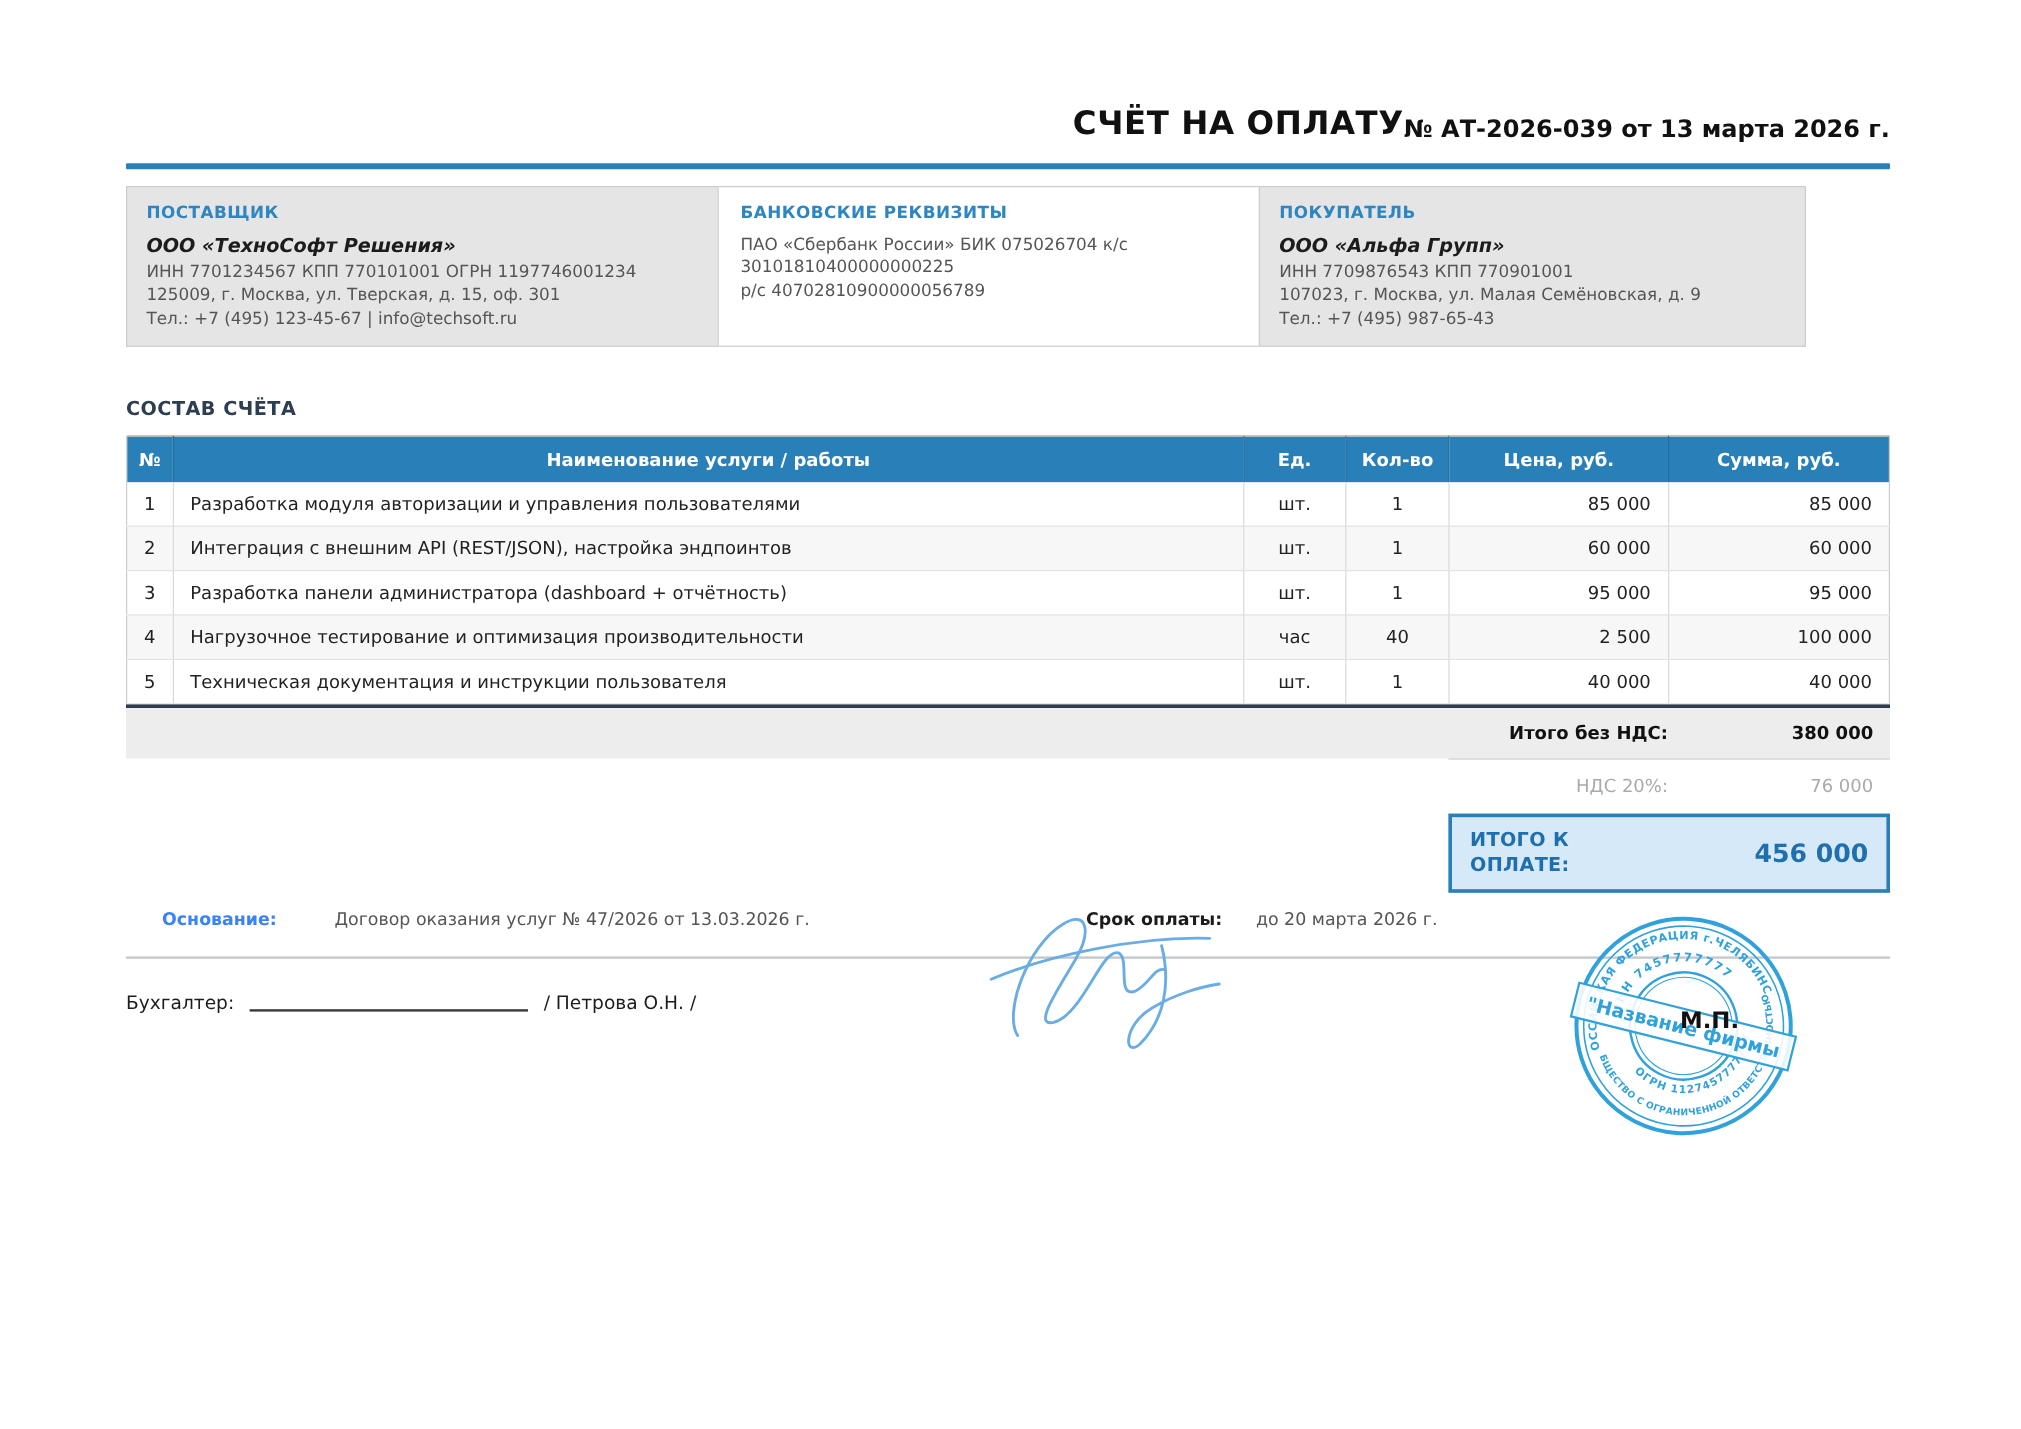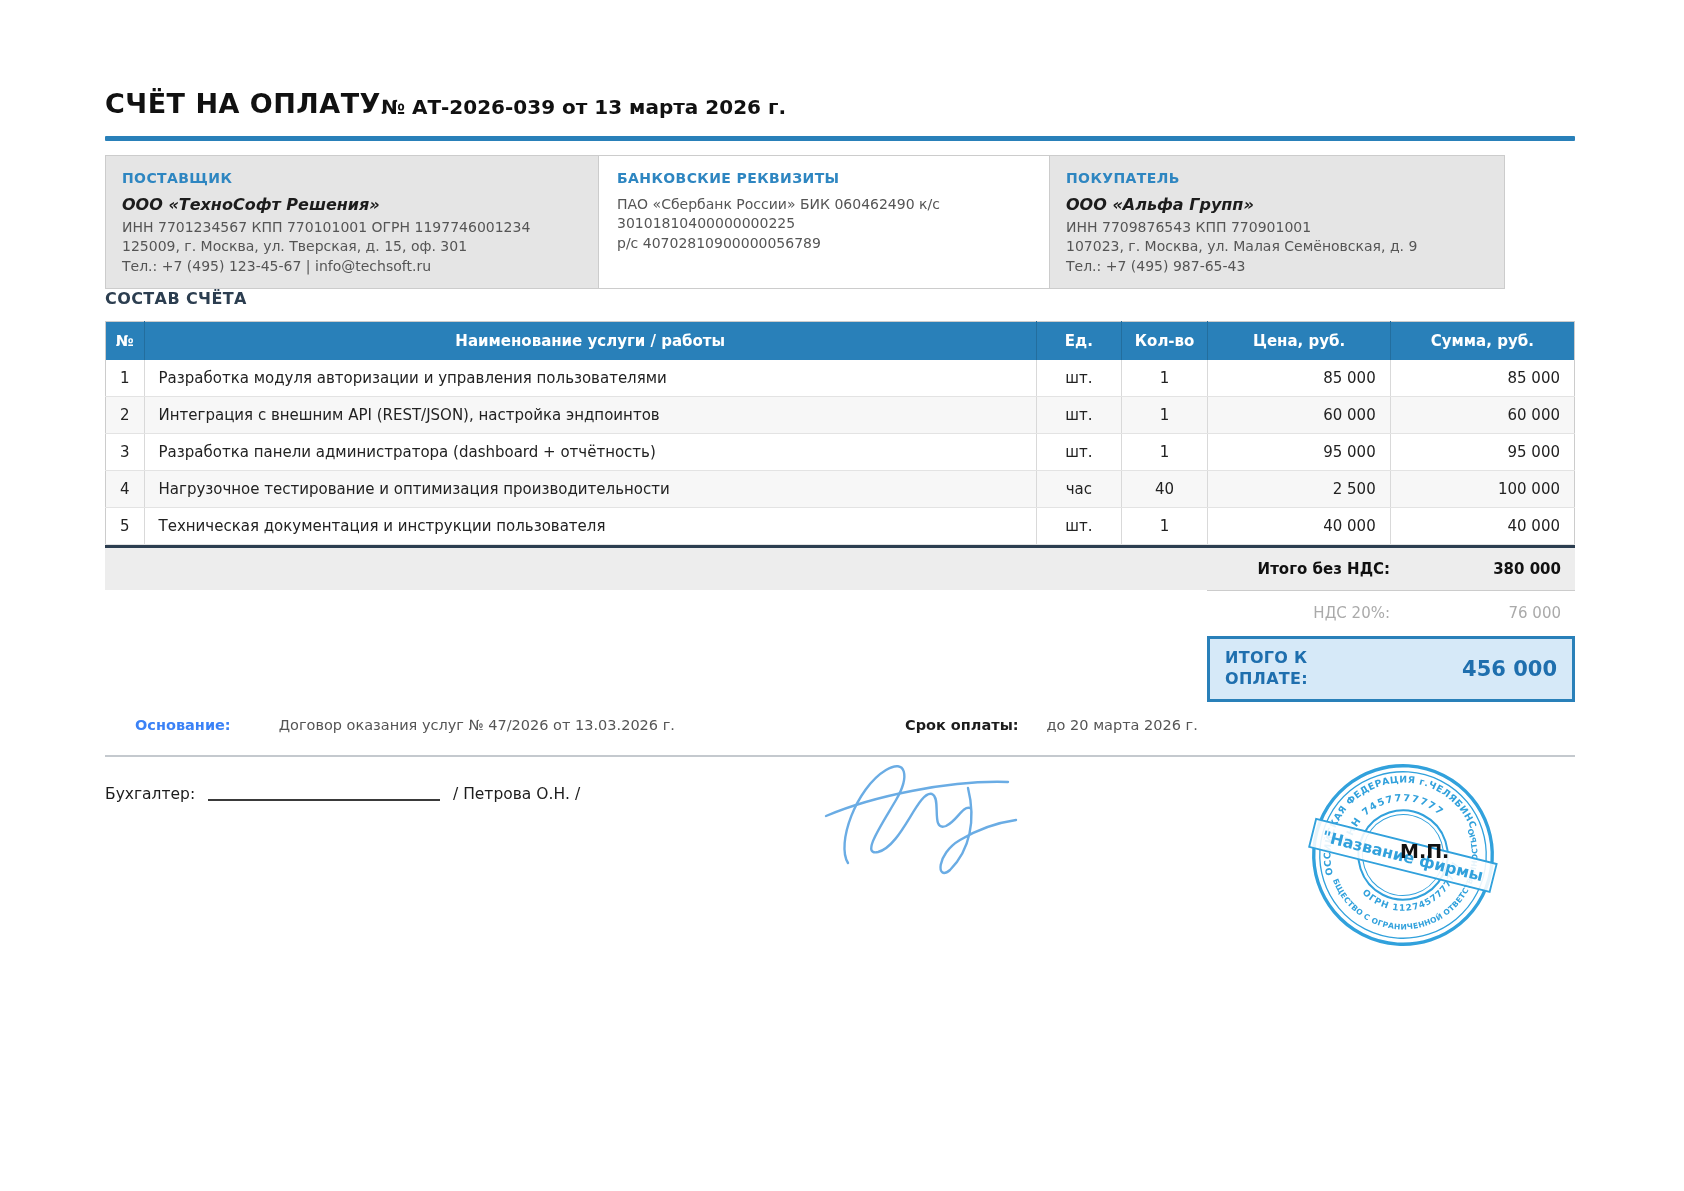--- a/index.html
+++ b/index.html
@@ -1,39 +1,39 @@
 <!DOCTYPE html>
 <html><head>
 <meta charset="utf-8">
 <style>
   * { margin:0; padding:0; box-sizing:border-box; }
   body { background:#ffffff; font-family:"DejaVu Sans", sans-serif; }
   .page { position:relative; width:1684px; height:1191px; background:#ffffff; overflow:hidden; }
   .content { position:absolute; left:105px; top:0; width:1470px; }
 
   
-  .doc-header { margin-top:88px; display:flex; justify-content:flex-start; align-items:flex-end; }
+  .doc-header { margin-top:88px; display:flex; justify-content:flex-end; align-items:flex-end; }
   .doc-title { font-size:27px; font-weight:bold; color:#111111; letter-spacing:0.5px; }
   .doc-number { font-size:20px; font-weight:bold; color:#111111; }
   .accent-rule { margin-top:17px; height:5px; background:#2980b9; border-radius:1px; }
 
   
   .parties { margin-top:14px; display:flex; }
   .party-box { border:1px solid #cccccc; padding:14px 18px 12px 18px; min-height:110px; }
   .party-box.gray { background:#e5e5e5;padding-left:16px; }
   .party-box.white { background:#ffffff; border-left:none; border-right:none; }
   .party-supplier { width:494px; }
   .party-bank { width:450px; }
   .party-buyer { width:456px; }
   .party-label { font-size:14px; font-weight:bold; color:#2e86c1; letter-spacing:0.4px; margin-bottom:9px; }
   .party-name { font-size:16px; font-weight:bold; color:#1c1c1c; margin-bottom:4px;font-style:italic; }
   .party-line { font-size:14px; color:#555555; line-height:1.38; }
 
   
-  .section-title { font-size:16px; font-weight:bold; color:#2c3e50; letter-spacing:0.4px; }
+  .section-title { margin-top:42px; font-size:16px; font-weight:bold; color:#2c3e50; letter-spacing:0.4px; }
 
   
   table.items { margin-top:13px; width:1470px; border-collapse:collapse; border:1px solid #cccccc; }
   table.items thead th { background:#2980b9; color:#ffffff; font-size:15px; font-weight:bold; padding:10px 6px; border-right:1px solid rgba(0,0,0,0.14); text-align:center; }
   table.items thead th:last-child { border-right:none; }
   table.items tbody td { font-size:15px; color:#222222; padding:9px 14px; border-right:1px solid #d9d9d9; border-bottom:1px solid #e3e3e3; background:#ffffff; }
   table.items tbody td:last-child { border-right:none; }
   table.items tbody tr:nth-child(even) td { background:#f7f7f7; }
   td.c-num { text-align:center; padding:9px 4px; }
   td.c-unit, td.c-qty { text-align:center; }
@@ -91,21 +91,21 @@
     <div class="parties">
       <div class="party-box gray party-supplier">
         <div class="party-label">ПОСТАВЩИК</div>
         <div class="party-name">ООО «ТехноСофт Решения»</div>
         <div class="party-line">ИНН 7701234567 КПП 770101001 ОГРН 1197746001234</div>
         <div class="party-line">125009, г. Москва, ул. Тверская, д. 15, оф. 301</div>
         <div class="party-line">Тел.: +7 (495) 123-45-67 | info@techsoft.ru</div>
       </div>
       <div class="party-box white party-bank">
         <div class="party-label">БАНКОВСКИЕ РЕКВИЗИТЫ</div>
-        <div class="party-line">ПАО «Сбербанк России» БИК 060462490 к/с 30101810400000000225</div>
+        <div class="party-line">ПАО «Сбербанк России» БИК 075026704 к/с 30101810400000000225</div>
         <div class="party-line">р/с 40702810900000056789</div>
       </div>
       <div class="party-box gray party-buyer">
         <div class="party-label">ПОКУПАТЕЛЬ</div>
         <div class="party-name">ООО «Альфа Групп»</div>
         <div class="party-line">ИНН 7709876543 КПП 770901001</div>
         <div class="party-line">107023, г. Москва, ул. Малая Семёновская, д. 9</div>
         <div class="party-line">Тел.: +7 (495) 987-65-43</div>
       </div>
     </div>

